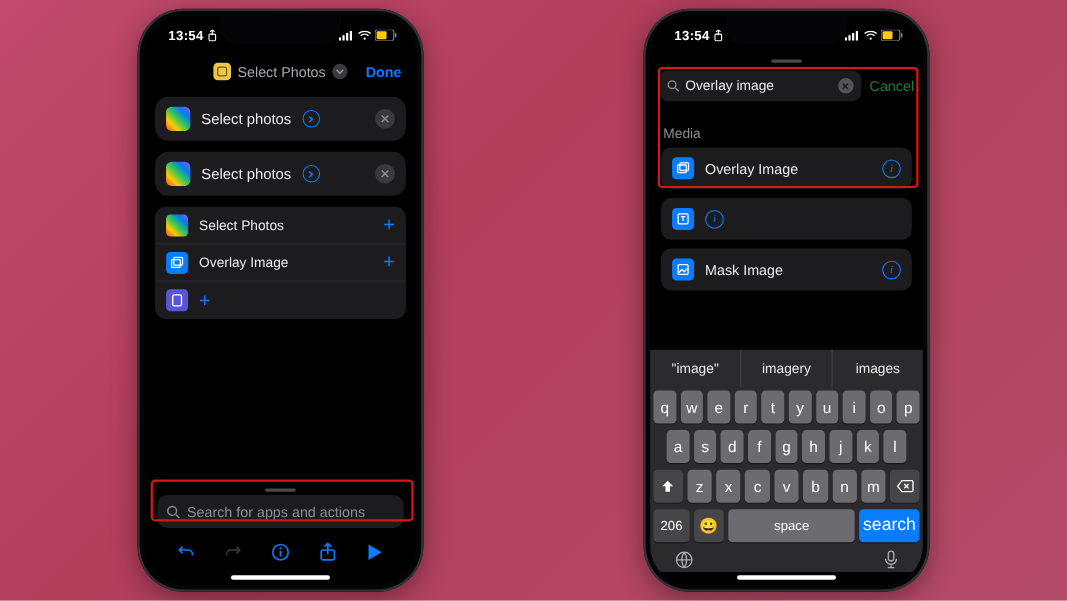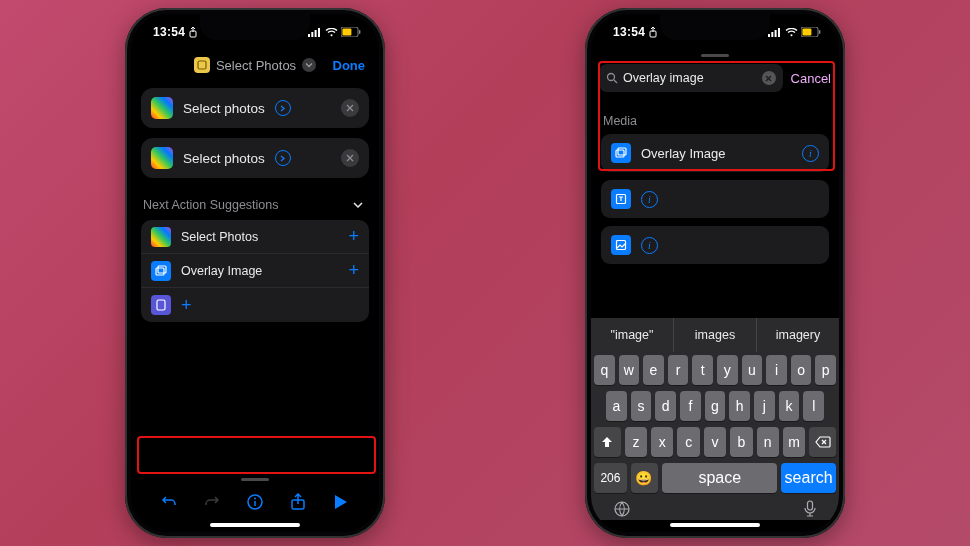--- a/index.html
+++ b/index.html
@@ -58,21 +58,21 @@
 .tb-ic{color:#0a7cff;display:flex;align-items:center;justify-content:center;width:26px;height:26px;}
 .tb-dim{color:#3a3a3c;}
 
 .home-ind{height:4px;width:90px;background:#fff;border-radius:3px;margin:3px auto 5px;}
 
 
 .search-top { padding: 4px 8px 6px; display: flex; align-items: center; gap: 8px; }
 .search-fld { flex: 1; background: #1c1c1e; border-radius: 8px; height: 28px; display: flex; align-items: center; padding: 0 7px; gap: 5px; }
 .search-fld .txt{color:#eaeaec;font-size:12.5px;flex:1;}
 .clear-ic{width:14px;height:14px;border-radius:50%;background:#555;display:flex;align-items:center;justify-content:center;}
-.cancel-txt{color:#f0abfc;font-size:13px;}
+.cancel-txt{color:#15803d;font-size:13px;}
 
 .p2-content{flex:1;padding:8px 10px 0;display:flex;flex-direction:column;}
 .cat-label{font-size:12.5px;color:#8d8d93;margin:8px 2px 6px;}
 .res-row{background:#1c1c1e;border-radius:9px;height:38px;display:flex;align-items:center;padding:0 10px;gap:10px;margin-bottom:8px;}
 .res-text{color:#eaeaec;font-size:13px;flex:1;}
 .info-ic{width:17px;height:17px;border-radius:50%;border:1.3px solid #0a7cff;display:flex;align-items:center;justify-content:center;color:#0a7cff;font-size:10px;font-style:italic;font-family:serif;}
 
 .hl2a{left:7px;right:4px;top:47px;height:110px;}
 
 .kb{background:#2b2b2d;border-top:0.5px solid #000;}
@@ -167,28 +167,20 @@
               <path d="M2 1l3 2.5L2 6" fill="none" stroke="#0a7cff" stroke-width="1.3"></path>
             </svg>
           </span>
       <span class="x-circ">
             <svg width="8" height="8" viewBox="0 0 8 8">
               <path d="M1 1l6 6M7 1l-6 6" stroke="#8d8d93" stroke-width="1.3"></path>
             </svg>
           </span>
     </div>
 
-    <div class="section-label">
-      <span>Next Action Suggestions</span>
-      <span class="chev-d">
-            <svg width="12" height="12" viewBox="0 0 12 12">
-              <path d="M2 4l4 4 4-4" fill="none" stroke="#eaeaec" stroke-width="1.5"></path>
-            </svg>
-          </span>
-    </div>
 
     <div class="sugg">
       <div class="sugg-row">
         <span class="sugg-ic photos-ic"></span>
         <span class="sugg-text">Select Photos</span>
         <span class="plus-ic">+</span>
       </div>
       <div class="sugg-row">
         <span class="sugg-ic ic-blue">
               <svg width="12" height="12" viewBox="0 0 12 12">
@@ -205,20 +197,29 @@
                 <rect x="2" y="1" width="8" height="10" rx="1.5" fill="none" stroke="#fff" stroke-width="1.2"></rect>
               </svg>
             </span>
         <span class="plus-ic">+</span>
       </div>
     </div>
 
     <div class="spacer"></div>
 
     <div class="drag-handle"></div>
+    <div class="search-wrap">
+      <div class="search-bar">
+        <svg width="13" height="13" viewBox="0 0 13 13">
+              <circle cx="5.5" cy="5.5" r="4" fill="none" stroke="#8d8d93" stroke-width="1.3"></circle>
+              <path d="M9 9l3 3" stroke="#8d8d93" stroke-width="1.3"></path>
+            </svg>
+        <span>Search for apps and actions</span>
+      </div>
+    </div>
 
     <div class="toolbar">
       <span class="tb-ic">
             <svg width="18" height="18" viewBox="0 0 18 18">
               <path d="M6 4L3 7l3 3M3 7h8a4 4 0 014 4v1" fill="none" stroke="#0a7cff" stroke-width="1.5"></path>
             </svg>
           </span>
       <span class="tb-ic tb-dim">
             <svg width="18" height="18" viewBox="0 0 18 18">
               <path d="M12 4l3 3-3 3M15 7H7a4 4 0 00-4 4v1" fill="none" stroke="#3a3a3c" stroke-width="1.5"></path>
@@ -319,31 +320,32 @@
           </span>
       <span class="info-ic">i</span>
     </div>
     <div class="res-row">
       <span class="sugg-ic ic-blue">
             <svg width="12" height="12" viewBox="0 0 12 12">
               <rect x="1.5" y="1.5" width="9" height="9" rx="1" fill="none" stroke="#fff" stroke-width="1.2"></rect>
               <path d="M2 9l3-3 2 2 3-3" fill="none" stroke="#fff" stroke-width="1.2"></path>
             </svg>
           </span>
+      <span class="res-text">Mask Image</span>
       <span class="info-ic">i</span>
     </div>
 
     <div class="spacer"></div>
   </div>
 
   <div class="kb">
     <div class="pred-row">
       <div class="pred">"image"</div>
+      <div class="pred">imagery</div>
       <div class="pred">images</div>
-      <div class="pred">imagery</div>
     </div>
     <div class="key-rows">
       <div class="key-row">
         <div class="key">q</div>
         <div class="key">w</div>
         <div class="key">e</div>
         <div class="key">r</div>
         <div class="key">t</div>
         <div class="key">y</div>
         <div class="key">u</div>
@@ -379,21 +381,21 @@
               <svg width="16" height="12" viewBox="0 0 16 12">
                 <path d="M5 1h9a1 1 0 011 1v8a1 1 0 01-1 1H5L1 6z" fill="none" stroke="#fff" stroke-width="1.2"></path>
                 <path d="M7 4l4 4M11 4l-4 4" stroke="#fff" stroke-width="1.2"></path>
               </svg>
             </div>
       </div>
     </div>
     <div class="bottom-kb-row">
       <div class="key key-dark k123" style="font-size:12px">206</div>
       <div class="key key-dark kemoji">😀</div>
-      <div class="key kspace" style="font-size:16px">space</div>
+      <div class="key kspace" style="font-size:12px">space</div>
       <div class="key ksearch" style="font-size:16px">search</div>
     </div>
     <div class="kb-tool">
       <svg width="18" height="18" viewBox="0 0 18 18">
             <circle cx="9" cy="9" r="7" fill="none" stroke="#aeaeb2" stroke-width="1.2"></circle>
             <path d="M2 9h14M9 2a12 12 0 010 14M9 2a12 12 0 000 14" fill="none" stroke="#aeaeb2" stroke-width="1.2"></path>
           </svg>
       <svg width="14" height="18" viewBox="0 0 14 18">
             <rect x="4.5" y="1" width="5" height="9" rx="2.5" fill="none" stroke="#aeaeb2" stroke-width="1.2"></rect>
             <path d="M2 8a5 5 0 0010 0M7 13v3M4 16h6" fill="none" stroke="#aeaeb2" stroke-width="1.2"></path>

